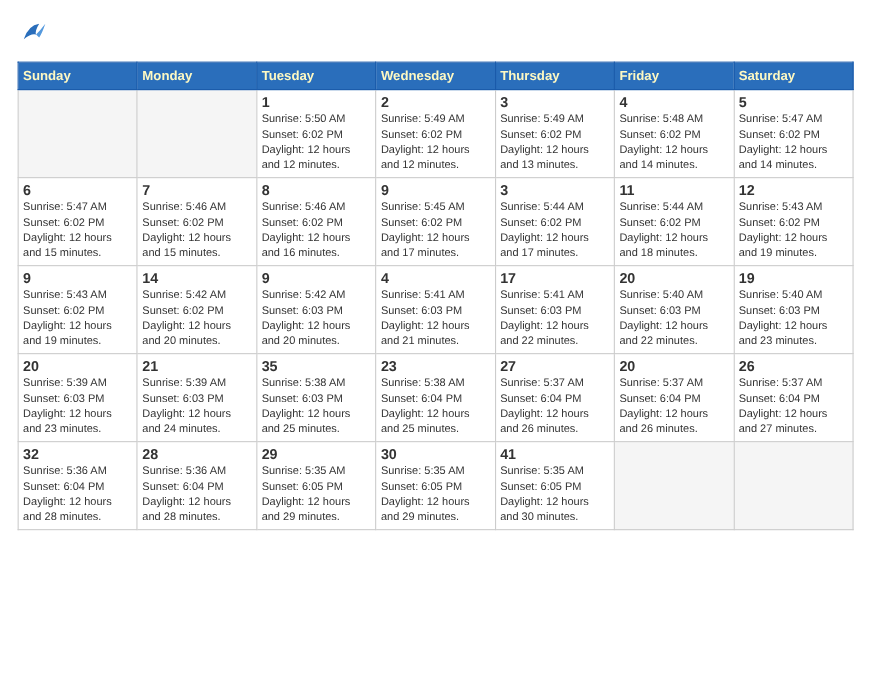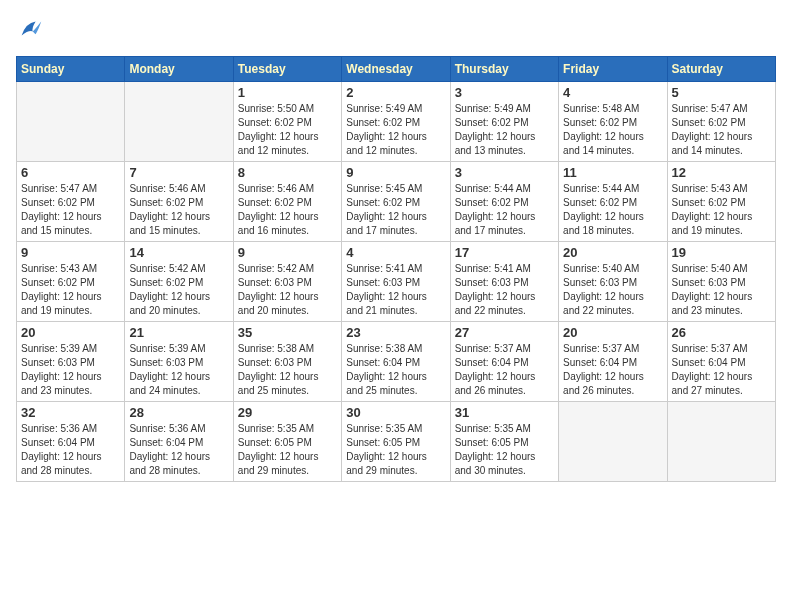--- a/index.html
+++ b/index.html
@@ -243,20 +243,20 @@
         </td>
         <td>
           <span class="day-number">29</span>
           <div class="day-info">Sunrise: 5:35 AM<br>Sunset: 6:05 PM<br>Daylight: 12 hours and 29 minutes.</div>
         </td>
         <td>
           <span class="day-number">30</span>
           <div class="day-info">Sunrise: 5:35 AM<br>Sunset: 6:05 PM<br>Daylight: 12 hours and 29 minutes.</div>
         </td>
         <td>
-          <span class="day-number">31</span>
+          <span class="day-number">41</span>
           <div class="day-info">Sunrise: 5:35 AM<br>Sunset: 6:05 PM<br>Daylight: 12 hours and 30 minutes.</div>
         </td>
         <td class="empty"></td>
         <td class="empty"></td>
       </tr>
     </tbody>
 </table>
 
 </body></html>

